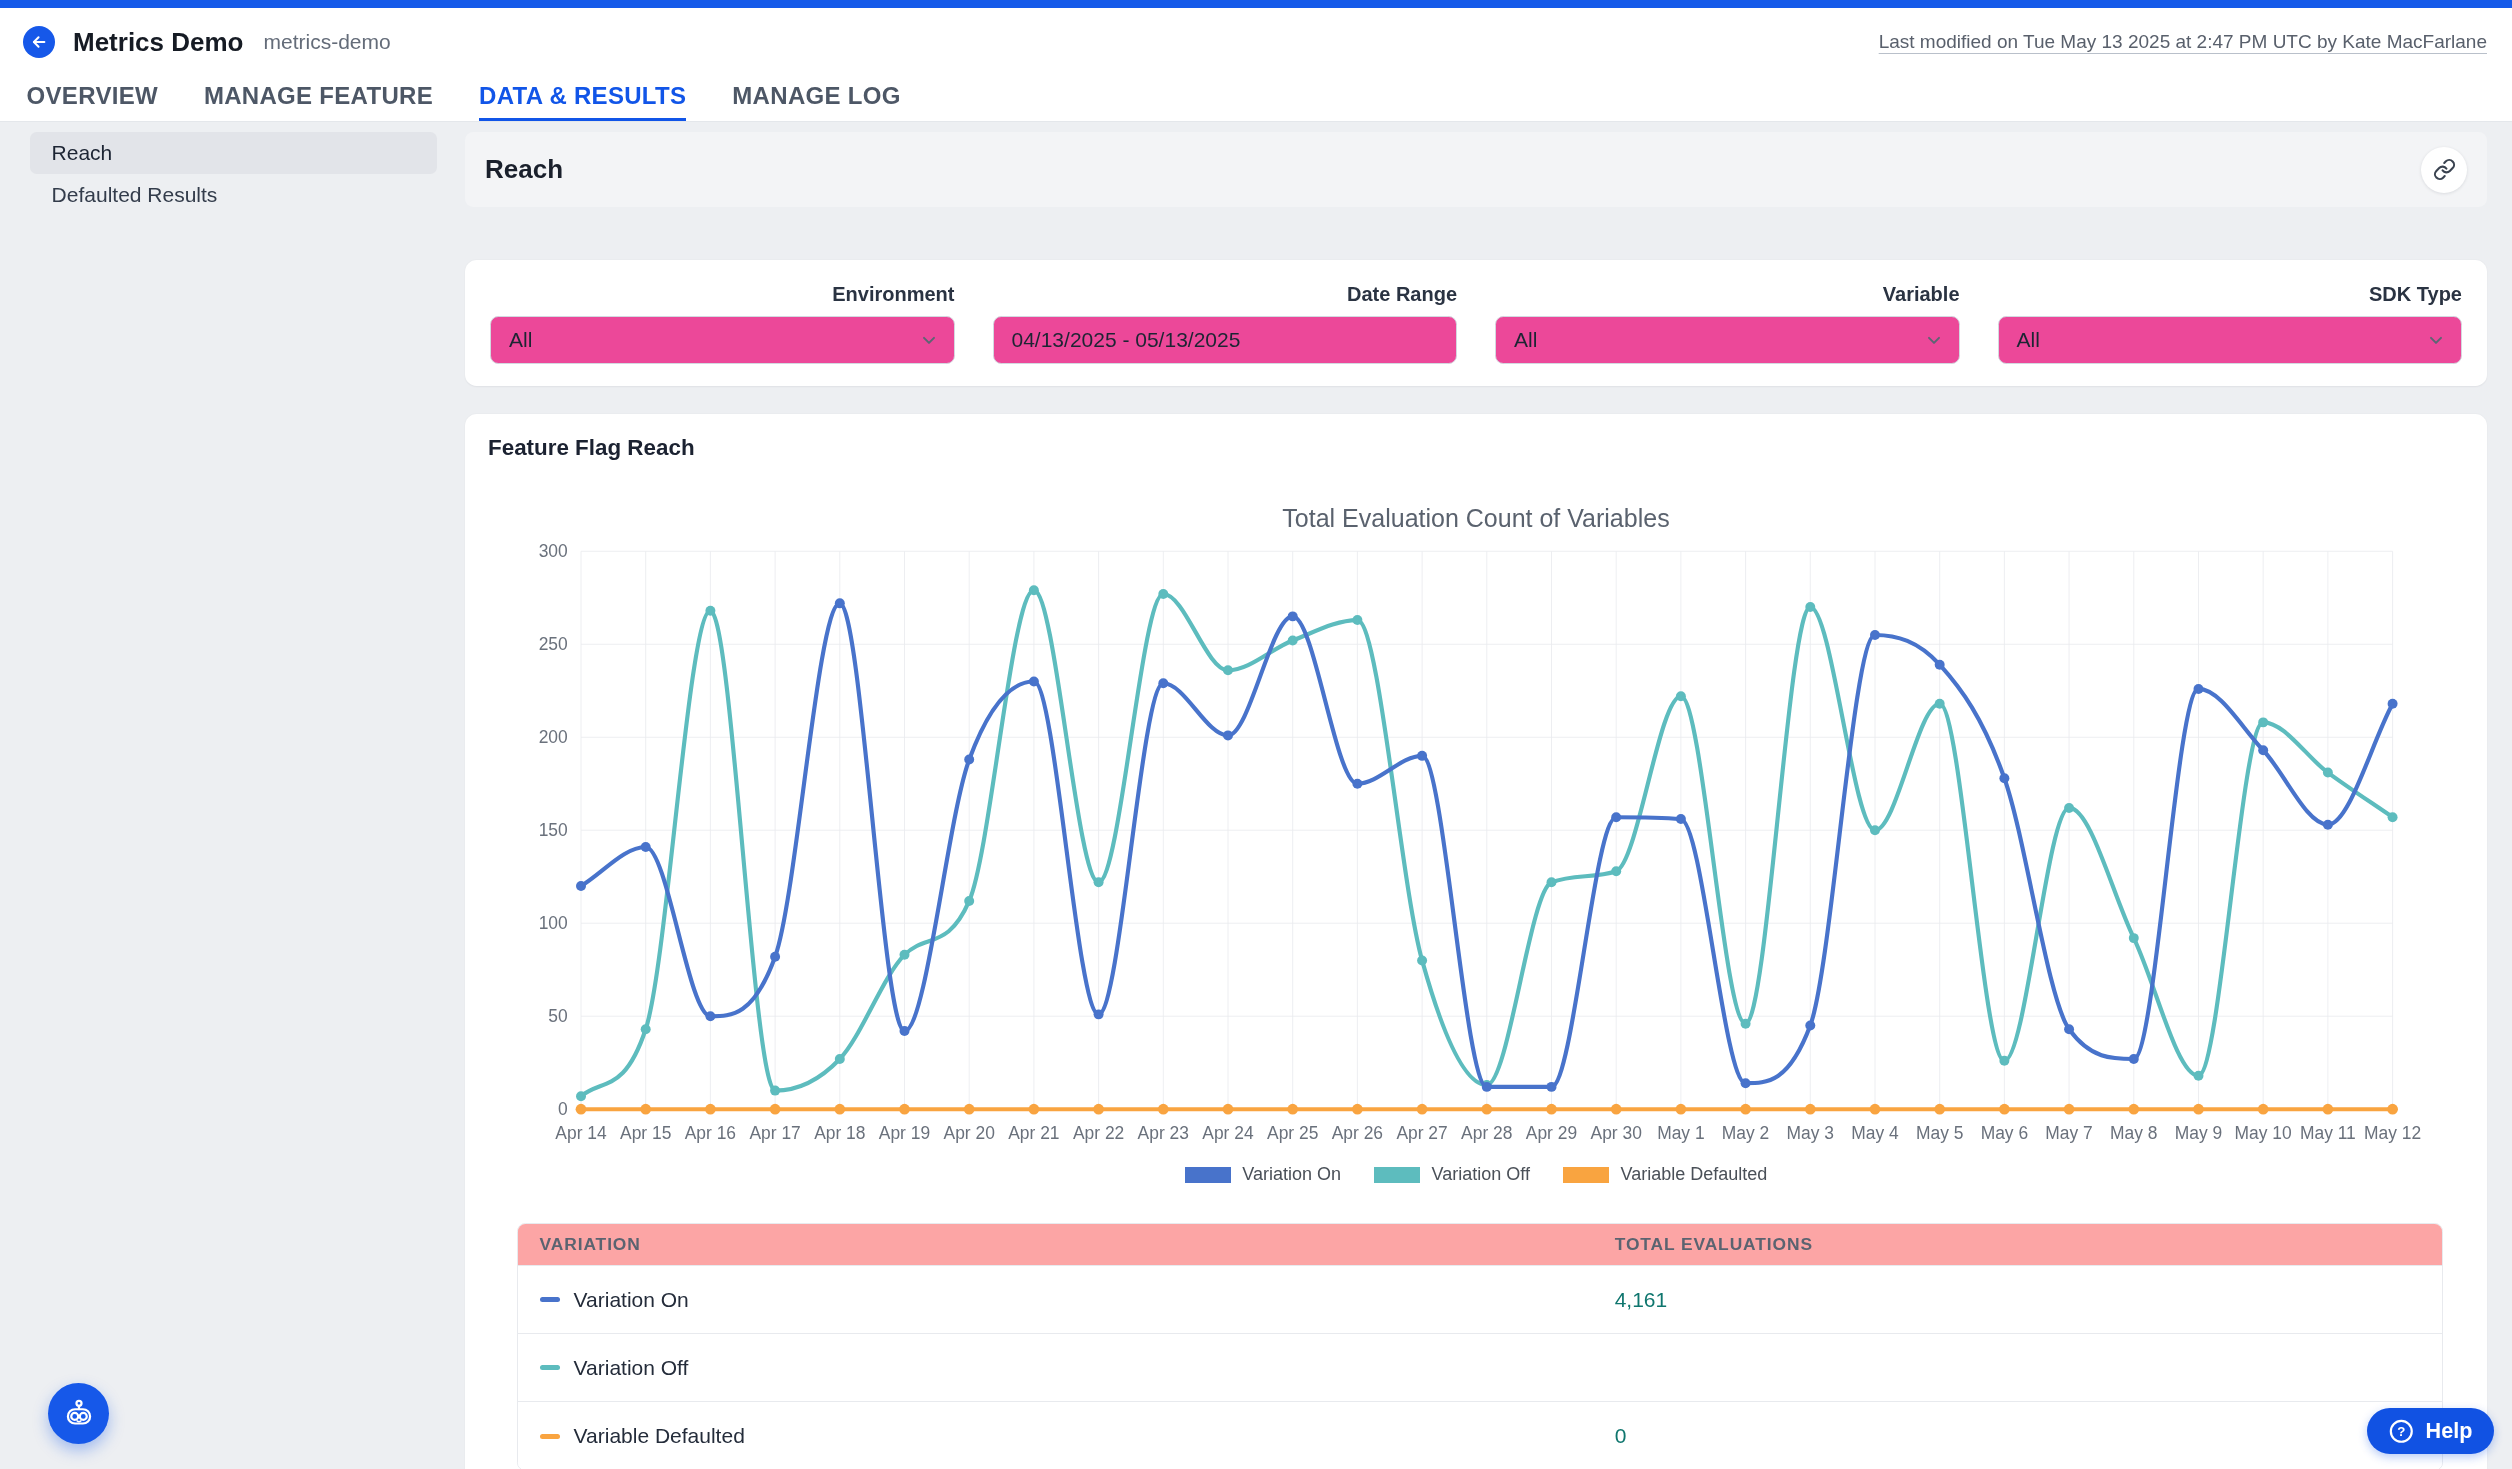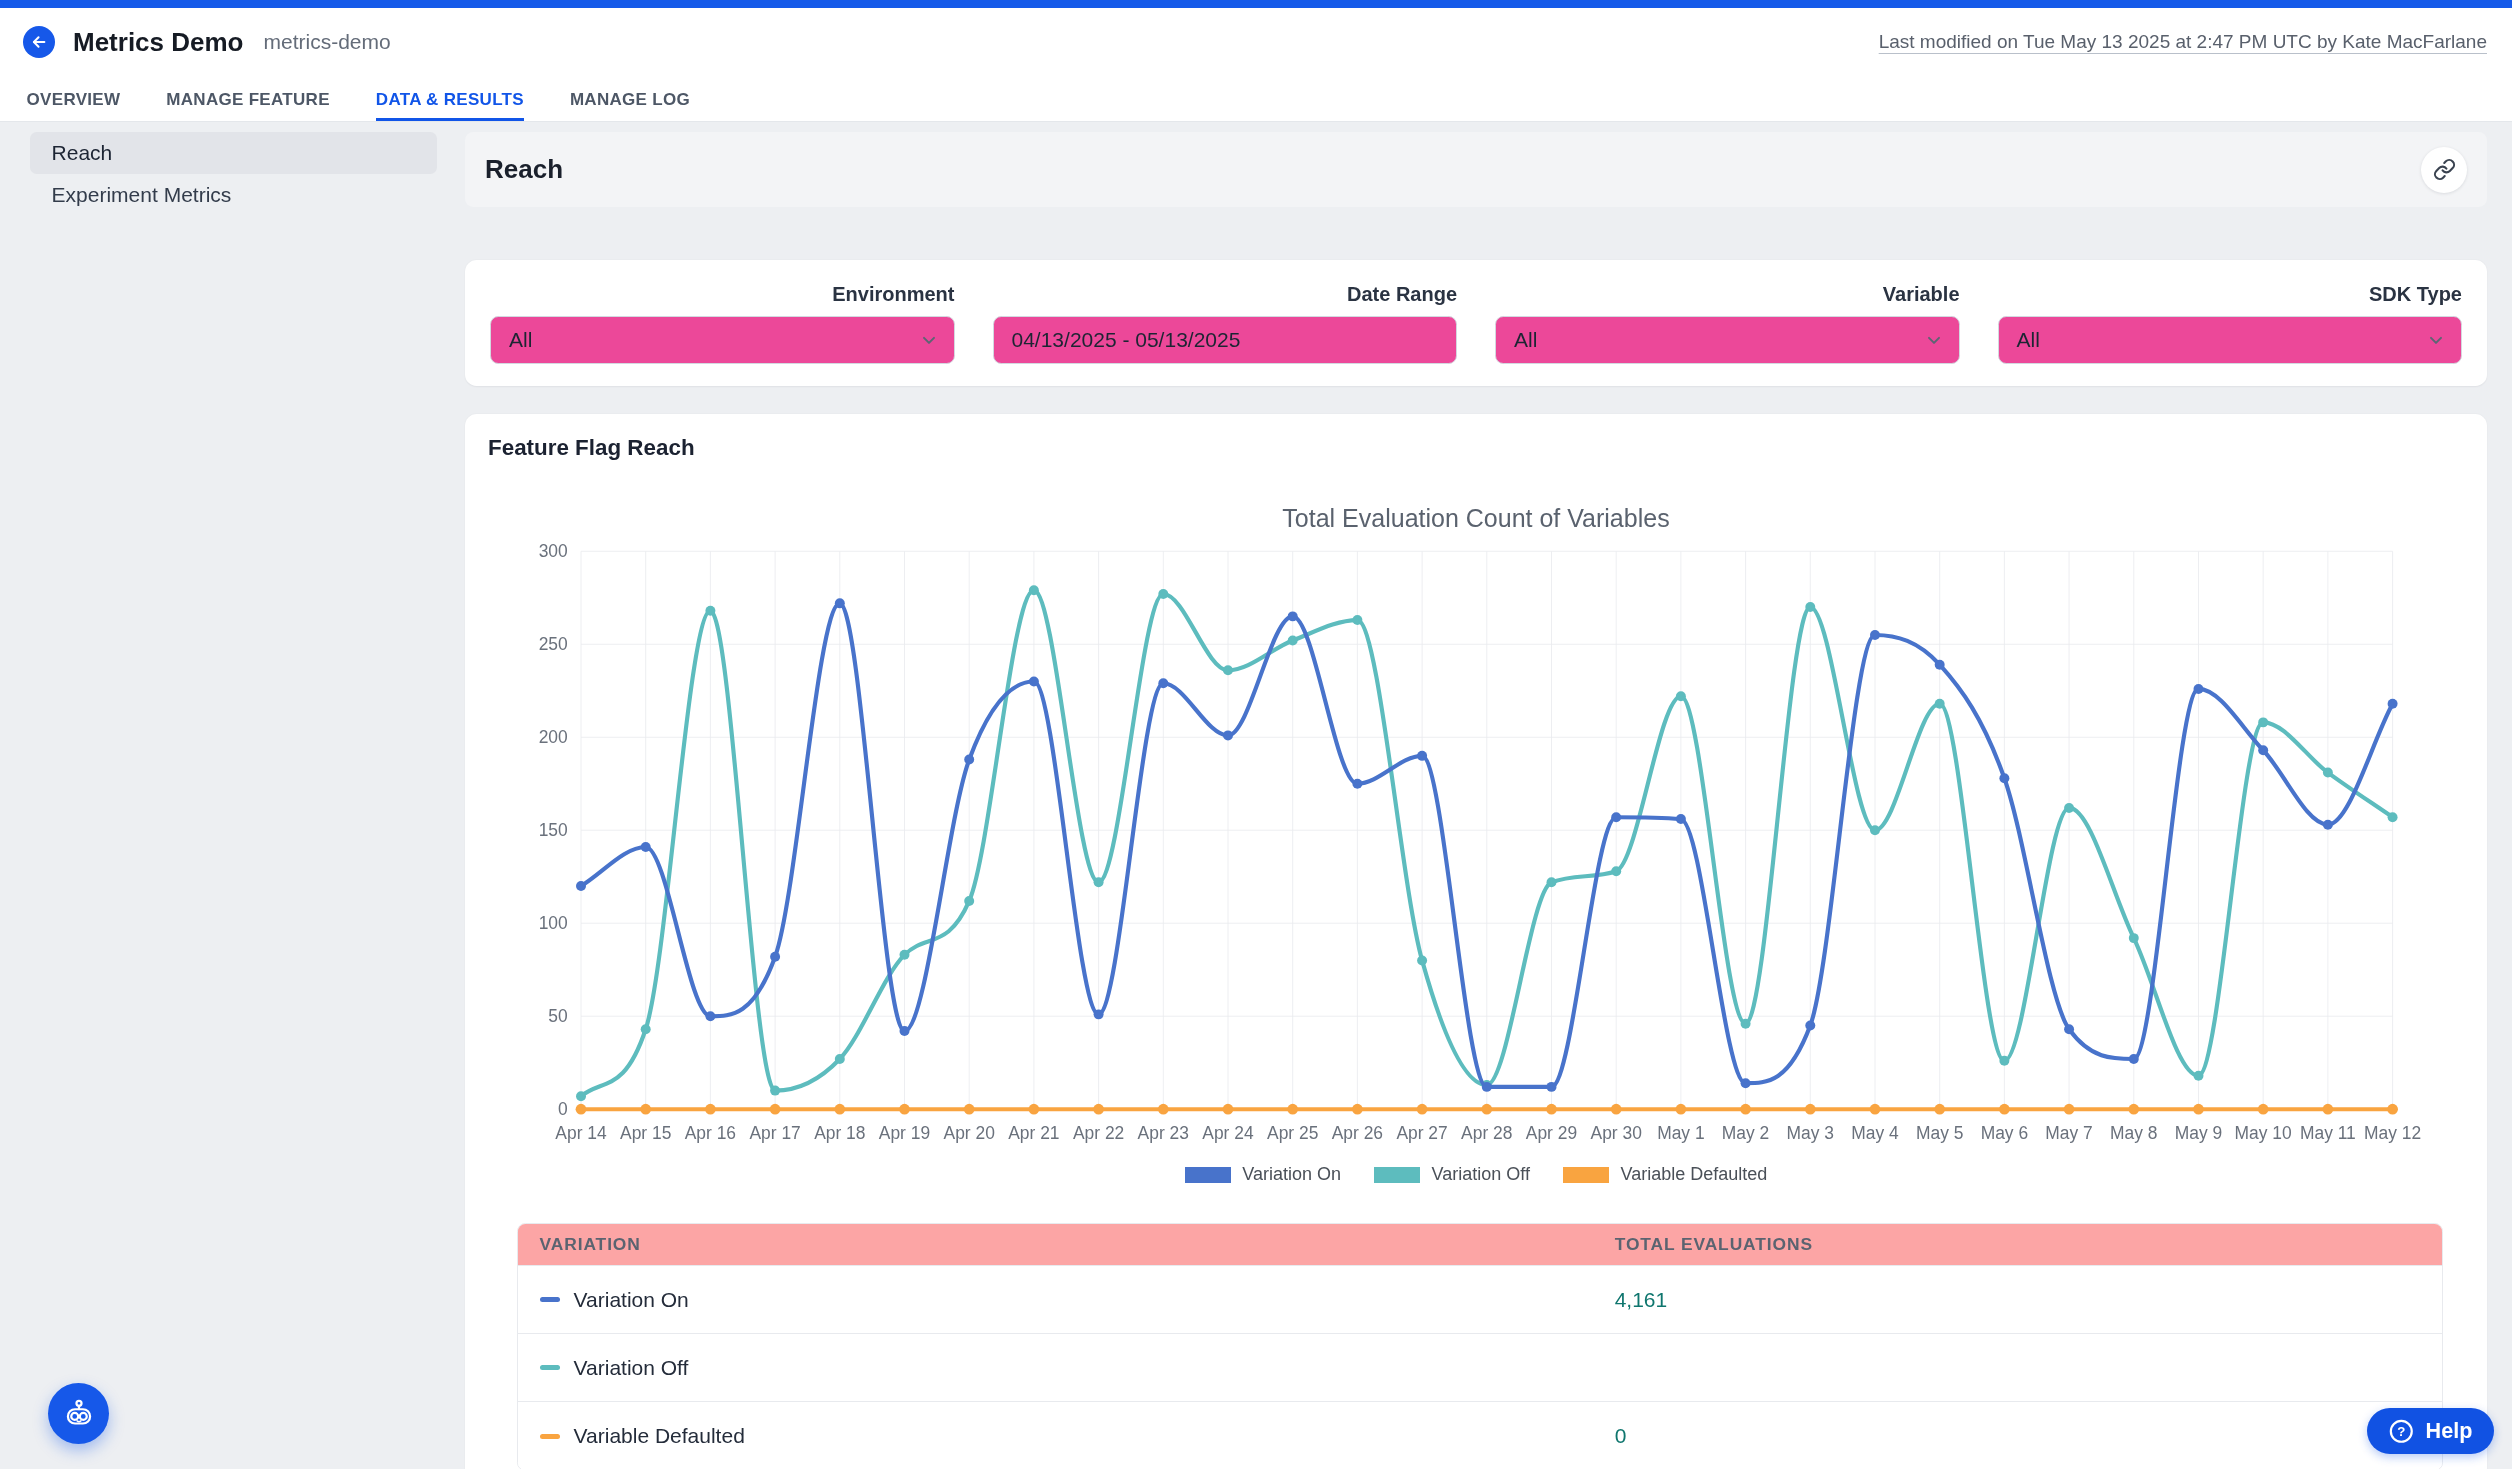--- a/index.html
+++ b/index.html
@@ -8,21 +8,21 @@
 
   
   .topbar { height:8.3px; background:#155ae9; }
   .app-header { background:#fff; border-bottom:0.8px solid #e4e7eb; }
   .brand-row { display:flex; align-items:center; height:68px; padding:0 25px 0 23px; }
   .back-button { width:32px; height:32px; border-radius:50%; background:#1658e9; display:flex; align-items:center; justify-content:center; margin-right:18px; cursor:pointer; flex-shrink:0; }
   .page-title { font-size:26px; font-weight:700; color:#161b24;text-align:right; }
   .page-slug { font-size:21px; color:#646c79; margin-left:20px; }
   .last-modified { margin-left:auto; font-size:19px; color:#59606c; text-decoration:underline; text-decoration-color:#b9c0ca; text-underline-offset:5px; text-decoration-thickness:0.8px; cursor:pointer; }
   .tabs { display:flex; gap:46px; padding-left:26.6px; height:45px; }
-  .tab { font-size:17px; font-weight:700; letter-spacing:0.3px; color:#4d5766; display:flex; align-items:flex-end; padding-bottom:8.3px; border-bottom:3.3px solid transparent; cursor:pointer; }
+  .tab { font-size:24px; font-weight:700; letter-spacing:0.3px; color:#4d5766; display:flex; align-items:flex-end; padding-bottom:8.3px; border-bottom:3.3px solid transparent; cursor:pointer; }
   .tab.active { color:#1155e8; border-bottom-color:#1155e8; }
 
   
   .content { display:flex; gap:28px; padding:10px 25px 0 30px; align-items:flex-start; }
   .sidebar { width:407px; flex-shrink:0; }
   .sidebar-item { height:42px; border-radius:6.6px; display:flex; align-items:center; padding:0 21.6px; font-size:21px; color:#333c4b; cursor:pointer; }
   .sidebar-item.active { background:#e2e4e9; color:#1d2534; }
   .main { flex:1; min-width:0; }
 
   .section-header { height:75px; background:#f3f4f6; border-radius:8.3px; display:flex; align-items:center; padding:0 20px; }
@@ -84,21 +84,21 @@
       <div class="tab">OVERVIEW</div>
       <div class="tab">MANAGE FEATURE</div>
       <div class="tab active">DATA &amp; RESULTS</div>
       <div class="tab">MANAGE LOG</div>
     </div>
 </div>
 
 <div class="content">
   <div class="sidebar">
       <div class="sidebar-item active">Reach</div>
-      <div class="sidebar-item">Experiment Metrics</div>
+      <div class="sidebar-item">Defaulted Results</div>
     </div>
 
   <div class="main">
     <div class="section-header">
       <div class="section-title">Reach</div>
       <div class="copy-link-button">
         <span style="line-height:0;">
           <svg width="23" height="23" viewBox="0 0 24 24" fill="none" stroke="#3a4350" stroke-width="2.2" stroke-linecap="round" stroke-linejoin="round">
               <path d="M10 13a5 5 0 0 0 7.54.54l3-3a5 5 0 0 0-7.07-7.07l-1.72 1.71"></path>
               <path d="M14 11a5 5 0 0 0-7.54-.54l-3 3a5 5 0 0 0 7.07 7.07l1.71-1.71"></path>

